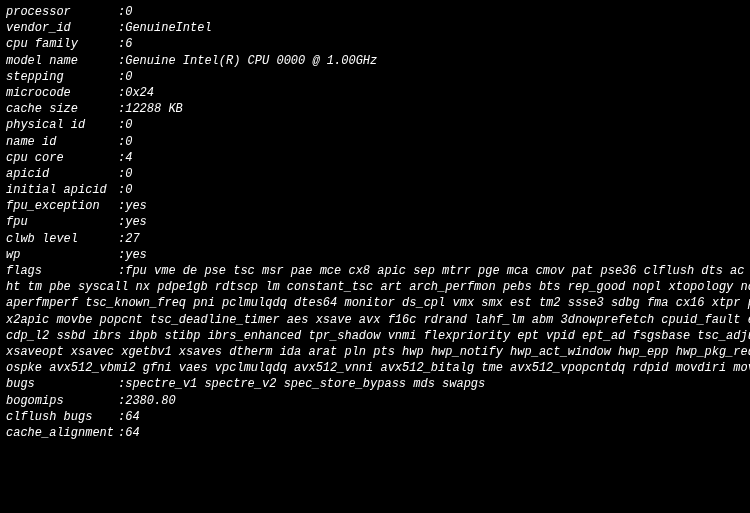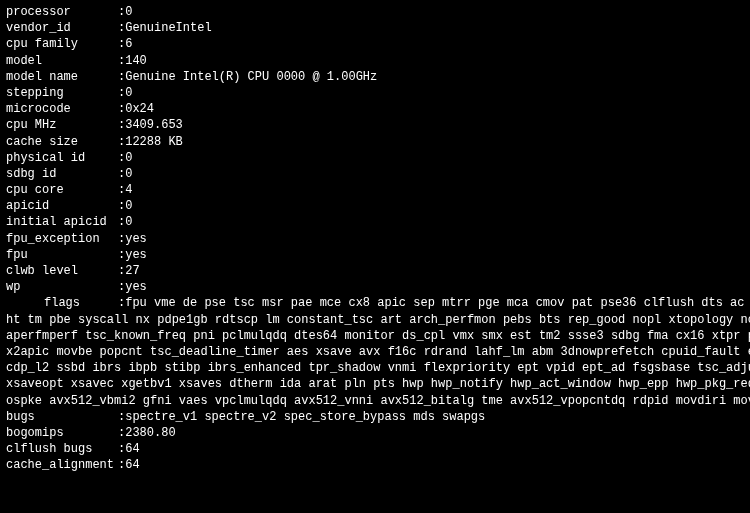--- a/index.html
+++ b/index.html
@@ -14,57 +14,55 @@
       font-size: 12px;
       line-height: 1.35;
       padding: 4px 6px;
       width: 750px;
       height: 513px;
       overflow: hidden;
       white-space: nowrap;
     }
     .row {
       display: block;
+      font-style: italic;
     }
     .key {
       display: inline-block;
       width: 112px;
       vertical-align: top;
     }
     .colon {
       display: inline-block;
       vertical-align: top;
     }
     .val {
       display: inline;
       vertical-align: top;
     }
     .flags-first {
       display: block;
-      text-align: center;
     }
     .flags-cont {
       display: block;
     }
   </style>
 </head>
 <body>
 
 <div>
   <div class="row"><span class="key">processor</span><span class="colon">: </span><span class="val">0</span></div>
   <div class="row"><span class="key">vendor_id</span><span class="colon">: </span><span class="val">GenuineIntel</span></div>
   <div class="row"><span class="key">cpu family</span><span class="colon">: </span><span class="val">6</span></div>
-  <div class="row"><span class="key">model</span><span class="colon">: </span><span class="val">140</span></div>
   <div class="row"><span class="key">model name</span><span class="colon">: </span><span class="val">Genuine Intel(R) CPU 0000 @ 1.00GHz</span></div>
   <div class="row"><span class="key">stepping</span><span class="colon">: </span><span class="val">0</span></div>
   <div class="row"><span class="key">microcode</span><span class="colon">: </span><span class="val">0x24</span></div>
-  <div class="row"><span class="key">cpu MHz</span><span class="colon">: </span><span class="val">3409.653</span></div>
   <div class="row"><span class="key">cache size</span><span class="colon">: </span><span class="val">12288 KB</span></div>
   <div class="row"><span class="key">physical id</span><span class="colon">: </span><span class="val">0</span></div>
-  <div class="row"><span class="key">sdbg id</span><span class="colon">: </span><span class="val">0</span></div>
+  <div class="row"><span class="key">name id</span><span class="colon">: </span><span class="val">0</span></div>
   <div class="row"><span class="key">cpu core</span><span class="colon">: </span><span class="val">4</span></div>
   <div class="row"><span class="key">apicid</span><span class="colon">: </span><span class="val">0</span></div>
   <div class="row"><span class="key">initial apicid</span><span class="colon">: </span><span class="val">0</span></div>
   <div class="row"><span class="key">fpu_exception</span><span class="colon">: </span><span class="val">yes</span></div>
   <div class="row"><span class="key">fpu</span><span class="colon">: </span><span class="val">yes</span></div>
   <div class="row"><span class="key">clwb level</span><span class="colon">: </span><span class="val">27</span></div>
   <div class="row"><span class="key">wp</span><span class="colon">: </span><span class="val">yes</span></div>
 
   <div class="row">
     <span class="flags-first"><span class="key">flags</span><span class="colon">: </span><span class="val">fpu vme de pse tsc msr pae mce cx8 apic sep mtrr pge mca cmov pat pse36 clflush dts ac</span></span>

